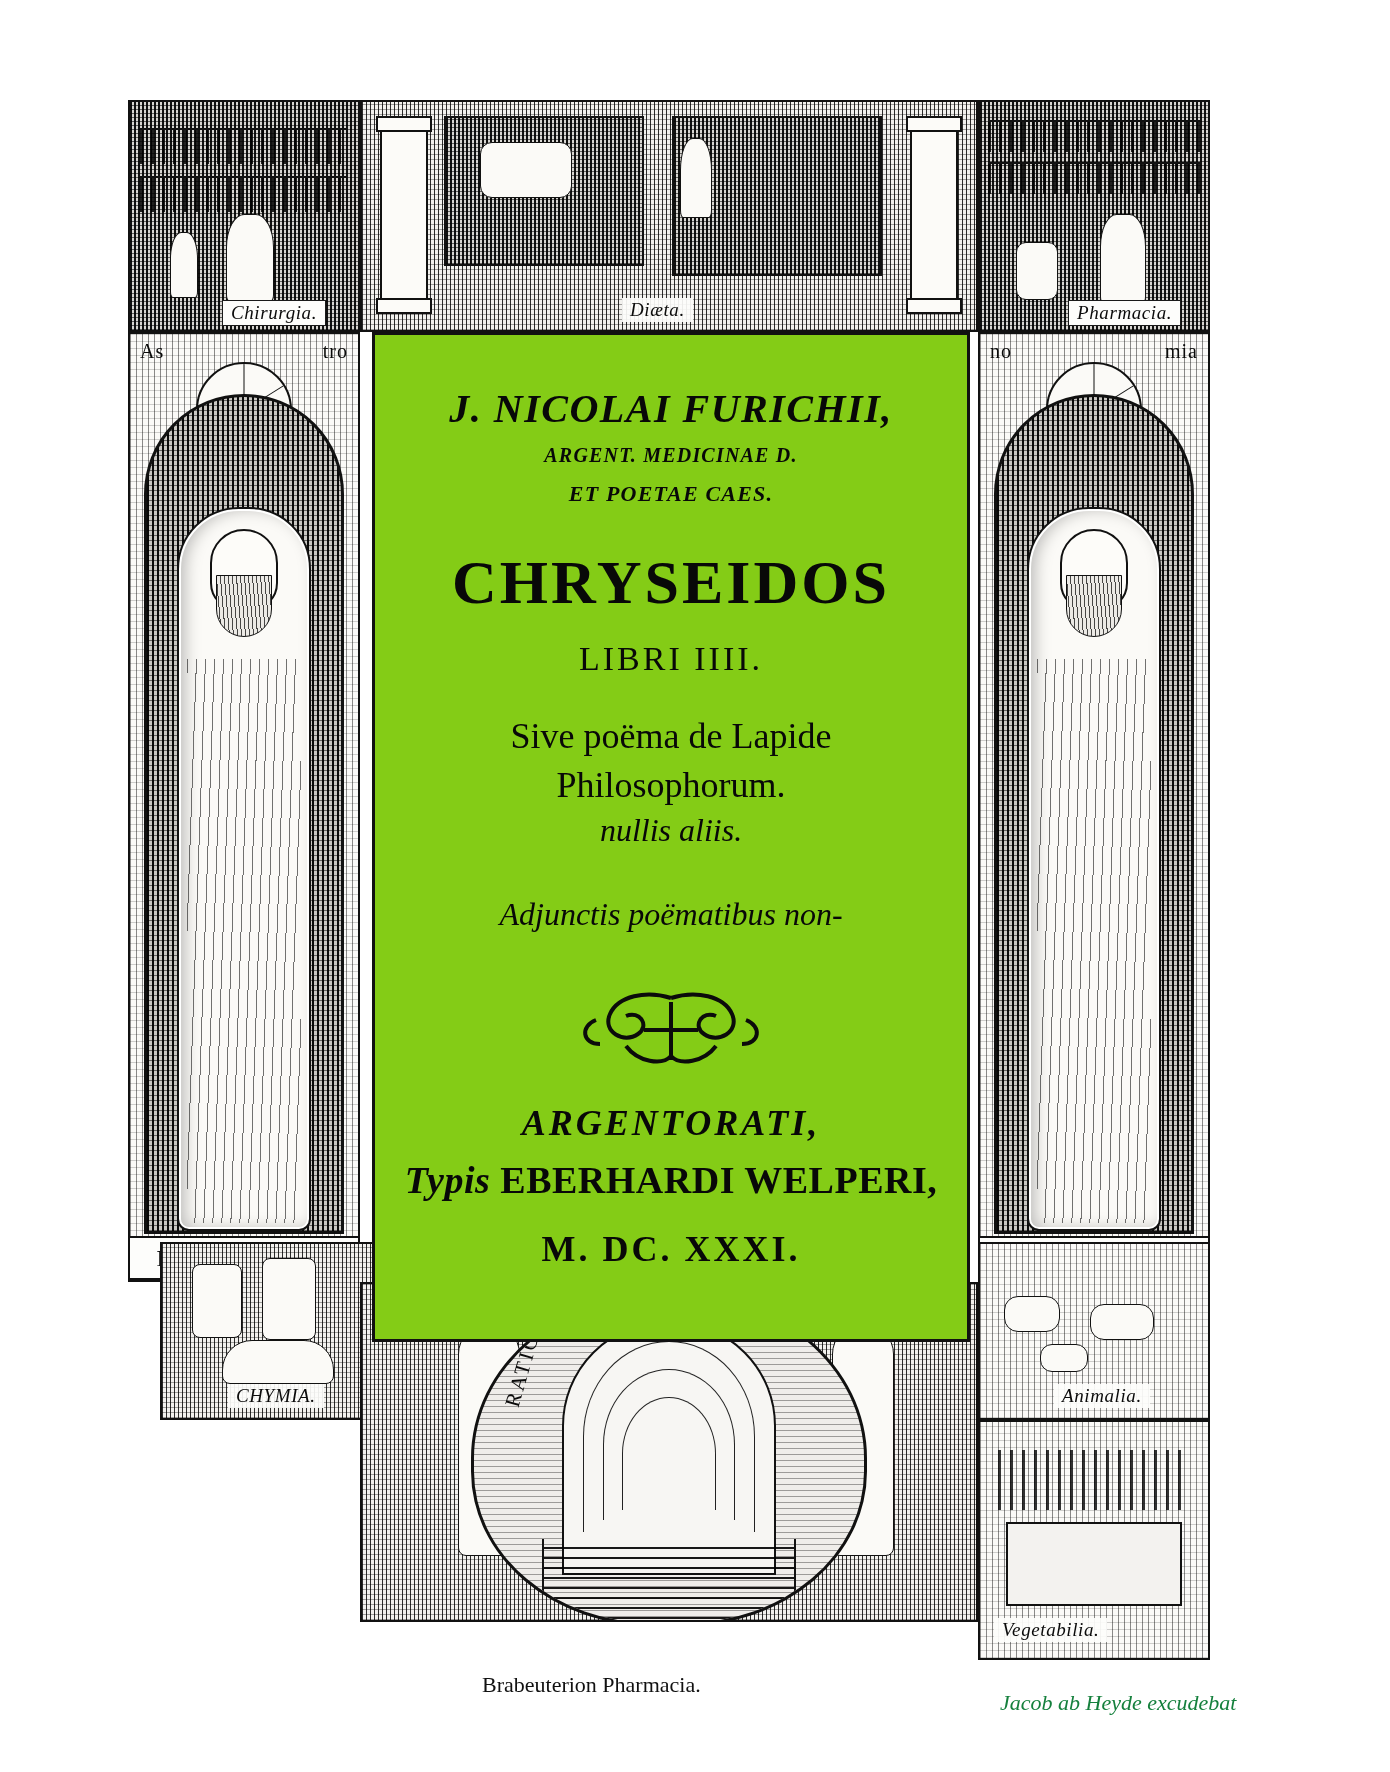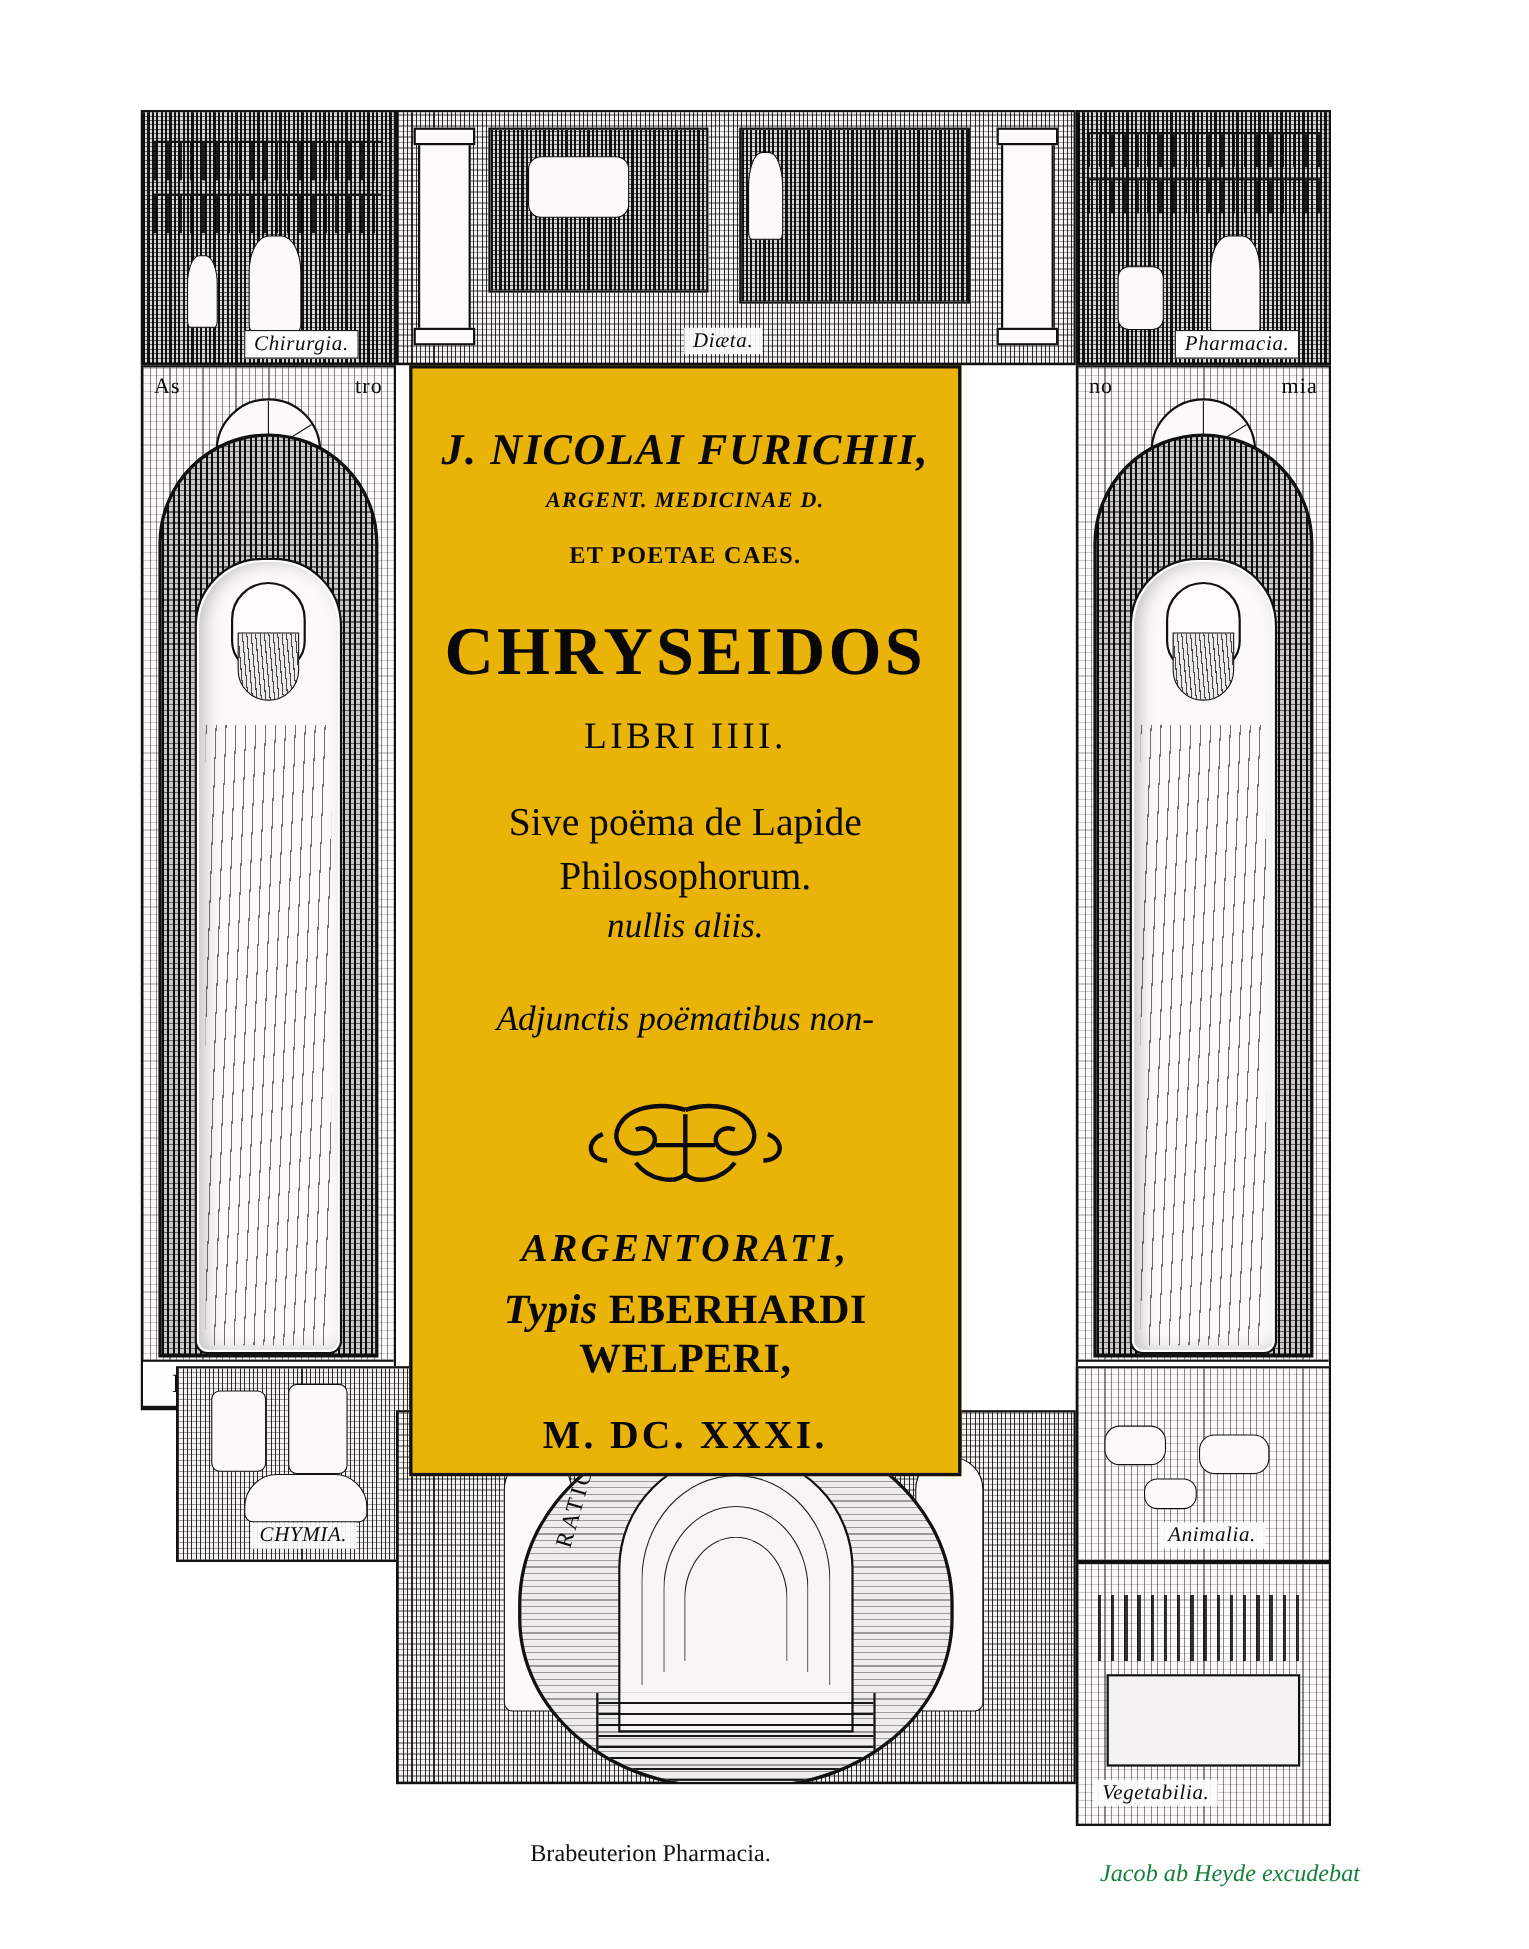--- a/index.html
+++ b/index.html
@@ -236,23 +236,23 @@
     background-image: repeating-linear-gradient(0deg, rgba(0,0,0,0.9) 0 2px, rgba(0,0,0,0) 2px 10px);
     border-left: 2px solid #111;
     border-right: 2px solid #111;
   }
 
   
   #title-tablet {
     position: absolute;
     left: 244px;
     top: 232px;
-    width: 502px;
+    width: 598px;
     height: 1010px;
-    background: #eab308;
+    background: #84cc16;
     border: 3px solid #111;
     box-sizing: border-box;
     text-align: center;
     color: #080808;
     padding: 28px 26px 0 26px;
   }
 
   .t-author {
     font-style: italic;
     font-weight: bold;
@@ -262,24 +262,25 @@
     white-space: nowrap;
   }
   .t-sub1 {
     font-style: italic;
     font-weight: bold;
     font-size: 20px;
     letter-spacing: 1.2px;
     margin-top: 12px;
   }
   .t-sub2 {
+    font-style: italic;
     font-weight: bold;
     font-size: 22px;
     letter-spacing: 1.2px;
-    margin-top: 25px;
+    margin-top: 14px;
   }
   .t-main {
     font-size: 62px;
     font-weight: bold;
     letter-spacing: 3px;
     margin-top: 40px;
   }
   .t-libri {
     font-size: 34px;
     letter-spacing: 3px;

